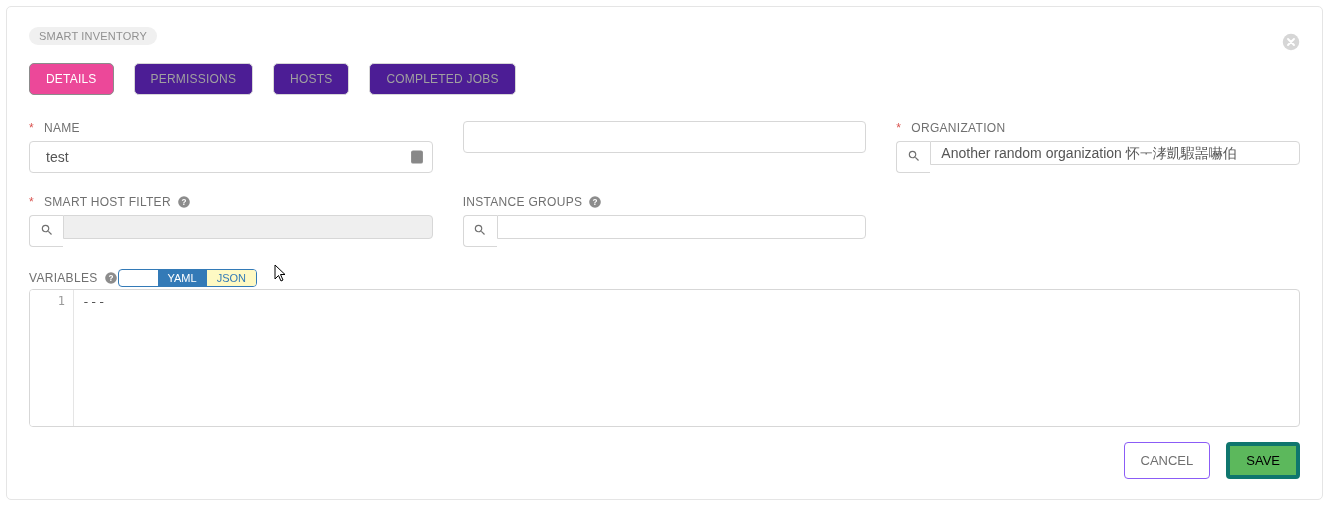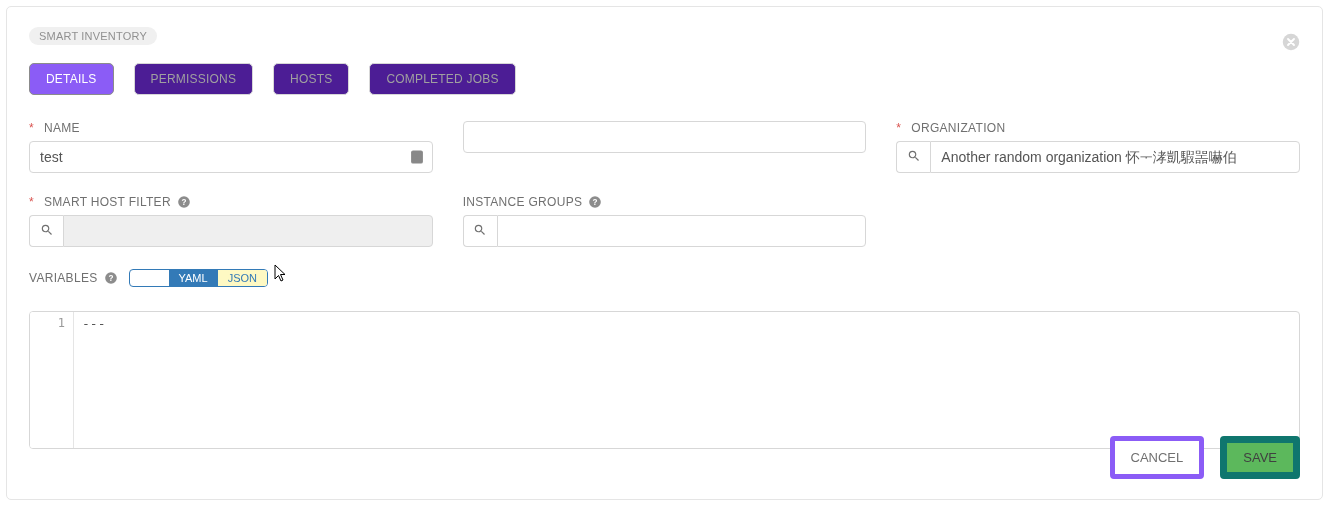--- a/index.html
+++ b/index.html
@@ -5,49 +5,49 @@
 * { box-sizing: border-box; margin: 0; padding: 0; }
 body { font-family: "Helvetica Neue", Helvetica, Arial, sans-serif; font-size: 14px; color: #606060; background: #fff; padding: 6px; }
 .panel { border: 1px solid #e5e5e5; border-radius: 5px; padding: 20px 22px; position: relative; min-height: 494px; }
 .header-row { display: flex; align-items: center; margin-bottom: 18px; }
 .page-title { font-size: 15px; font-weight: 700; color: #707070; letter-spacing: 0.3px; margin-right: 10px; }
 .badge { background: #f0f0f0; color: #909090; font-size: 11px; font-weight: 500; padding: 3px 10px; border-radius: 10px; letter-spacing: 0.2px; text-align: center; }
 .close-btn { position: absolute; top: 26px; right: 22px; width: 18px; height: 18px; cursor: pointer; }
 .close-btn svg { width: 18px; height: 18px; fill: #d6d6d6; }
 .tabs { display: flex; gap: 20px; margin-bottom: 26px; }
 .tab { border: 1px solid #d7d7d7; border-radius: 5px; padding: 8px 16px; font-size: 12px; font-weight: 500; color: #a0a0a0; background: #4c1d95; cursor: pointer; letter-spacing: 0.2px; }
-.tab.active { background: #8b5cf6; color: #fff; border-color: #8b8b8b; }
+.tab.active { background: #ec4899; color: #fff; border-color: #8b8b8b; }
 .form-row { display: flex; gap: 30px; margin-bottom: 22px; }
 .form-col { flex: 1; min-width: 0; }
 .label { font-size: 12px; font-weight: 500; color: #707070; letter-spacing: 0.3px; margin-bottom: 6px; display: flex; align-items: center; gap: 6px; }
 .req-star { color: #d9534f; margin-right: 4px; }
 .help-icon { display: inline-flex; width: 14px; height: 14px; }
 .help-icon svg { width: 14px; height: 14px; fill: #8c8c8c; }
-.text-input { width: 100%; height: 32px; border: 1px solid #d7d7d7; border-radius: 4px; padding: 0 10px; font-size: 14px; color: #555; background: #fff; }
+.text-input { width: 100%; height: 32px; border: 1px solid #d7d7d7; border-radius: 4px; padding: 0 16px; font-size: 14px; color: #555; background: #fff; }
 .text-input::placeholder { color: #aaa; }
 .input-group { display: flex; width: 100%; }
 .ig-btn { width: 34px; height: 32px; border: 1px solid #d7d7d7; border-right: none; border-radius: 4px 0 0 4px; background: #fff; display: flex; align-items: center; justify-content: center; cursor: pointer; }
 .ig-btn svg { width: 14px; height: 14px; fill: #707070; }
-.ig-input { flex: 1; height: 32px; border: 1px solid #d7d7d7; border-radius: 0 4px 4px 0; padding: 0 10px; font-size: 14px; color: #555; background: #fff; }
+.ig-input { flex: 1; height: 24px; border: 1px solid #d7d7d7; border-radius: 0 4px 4px 0; padding: 0 10px; font-size: 14px; color: #555; background: #fff; }
 .ig-input.disabled { background: #efefef; color: #999; }
 .name-wrap { position: relative; }
 .name-wrap .suffix-icon { position: absolute; right: 8px; top: 50%; transform: translateY(-50%); width: 16px; height: 16px; pointer-events: none; }
 .name-wrap .suffix-icon svg { width: 16px; height: 16px; fill: #888; stroke: #888; }
-.vars-head { display: flex; align-items: center; gap: 11px; margin-bottom: 24px; }
+.vars-head { display: flex; align-items: center; gap: 0; margin-bottom: 2px; }
 .toggle-group { display: inline-flex; border-radius: 4px; overflow: hidden; border: 1px solid #337ab7; padding-left: 39px; }
 .toggle-btn { padding: 2px 10px; font-size: 11px; font-weight: 500; cursor: pointer; border: none; }
 .toggle-btn.active { background: #337ab7; color: #fff; }
 .toggle-btn.inactive { background: #fef9c3; color: #337ab7; }
 .editor { border: 1px solid #d7d7d7; border-radius: 4px; height: 138px; display: flex; font-family: Menlo, Consolas, monospace; font-size: 13px; overflow: hidden; }
 .gutter { width: 44px; background: #fff; border-right: 1px solid #e5e5e5; text-align: right; padding: 4px 8px 0 0; color: #9a9a9a; font-size: 12px; }
 .code-area { flex: 1; padding: 4px 8px; color: #555; outline: none; white-space: pre; }
 .footer { position: absolute; bottom: 20px; right: 22px; display: flex; gap: 16px; }
 .btn { border-radius: 4px; padding: 7px 16px; font-size: 13px; cursor: pointer; }
-.btn-default { background: #fff; border: 5px solid #8b5cf6; color: #707070; }
-.btn-success { background: #5cb85c; border: 7px solid #0f766e; color: #404040; font-weight: 500; }
+.btn-default { background: #fff; border: 1px solid #8b5cf6; color: #707070; }
+.btn-success { background: #5cb85c; border: 4px solid #0f766e; color: #000000; font-weight: 500; }
 .cursor-arrow { position: fixed; left: 274px; top: 264px; width: 14px; height: 20px; pointer-events: none; z-index: 9999; }
 .cursor-arrow svg { width: 14px; height: 20px; }
 </style>
 </head>
 <body>
 
 <div class="panel">
 
   <div class="header-row">
     <span class="badge">SMART INVENTORY</span>

